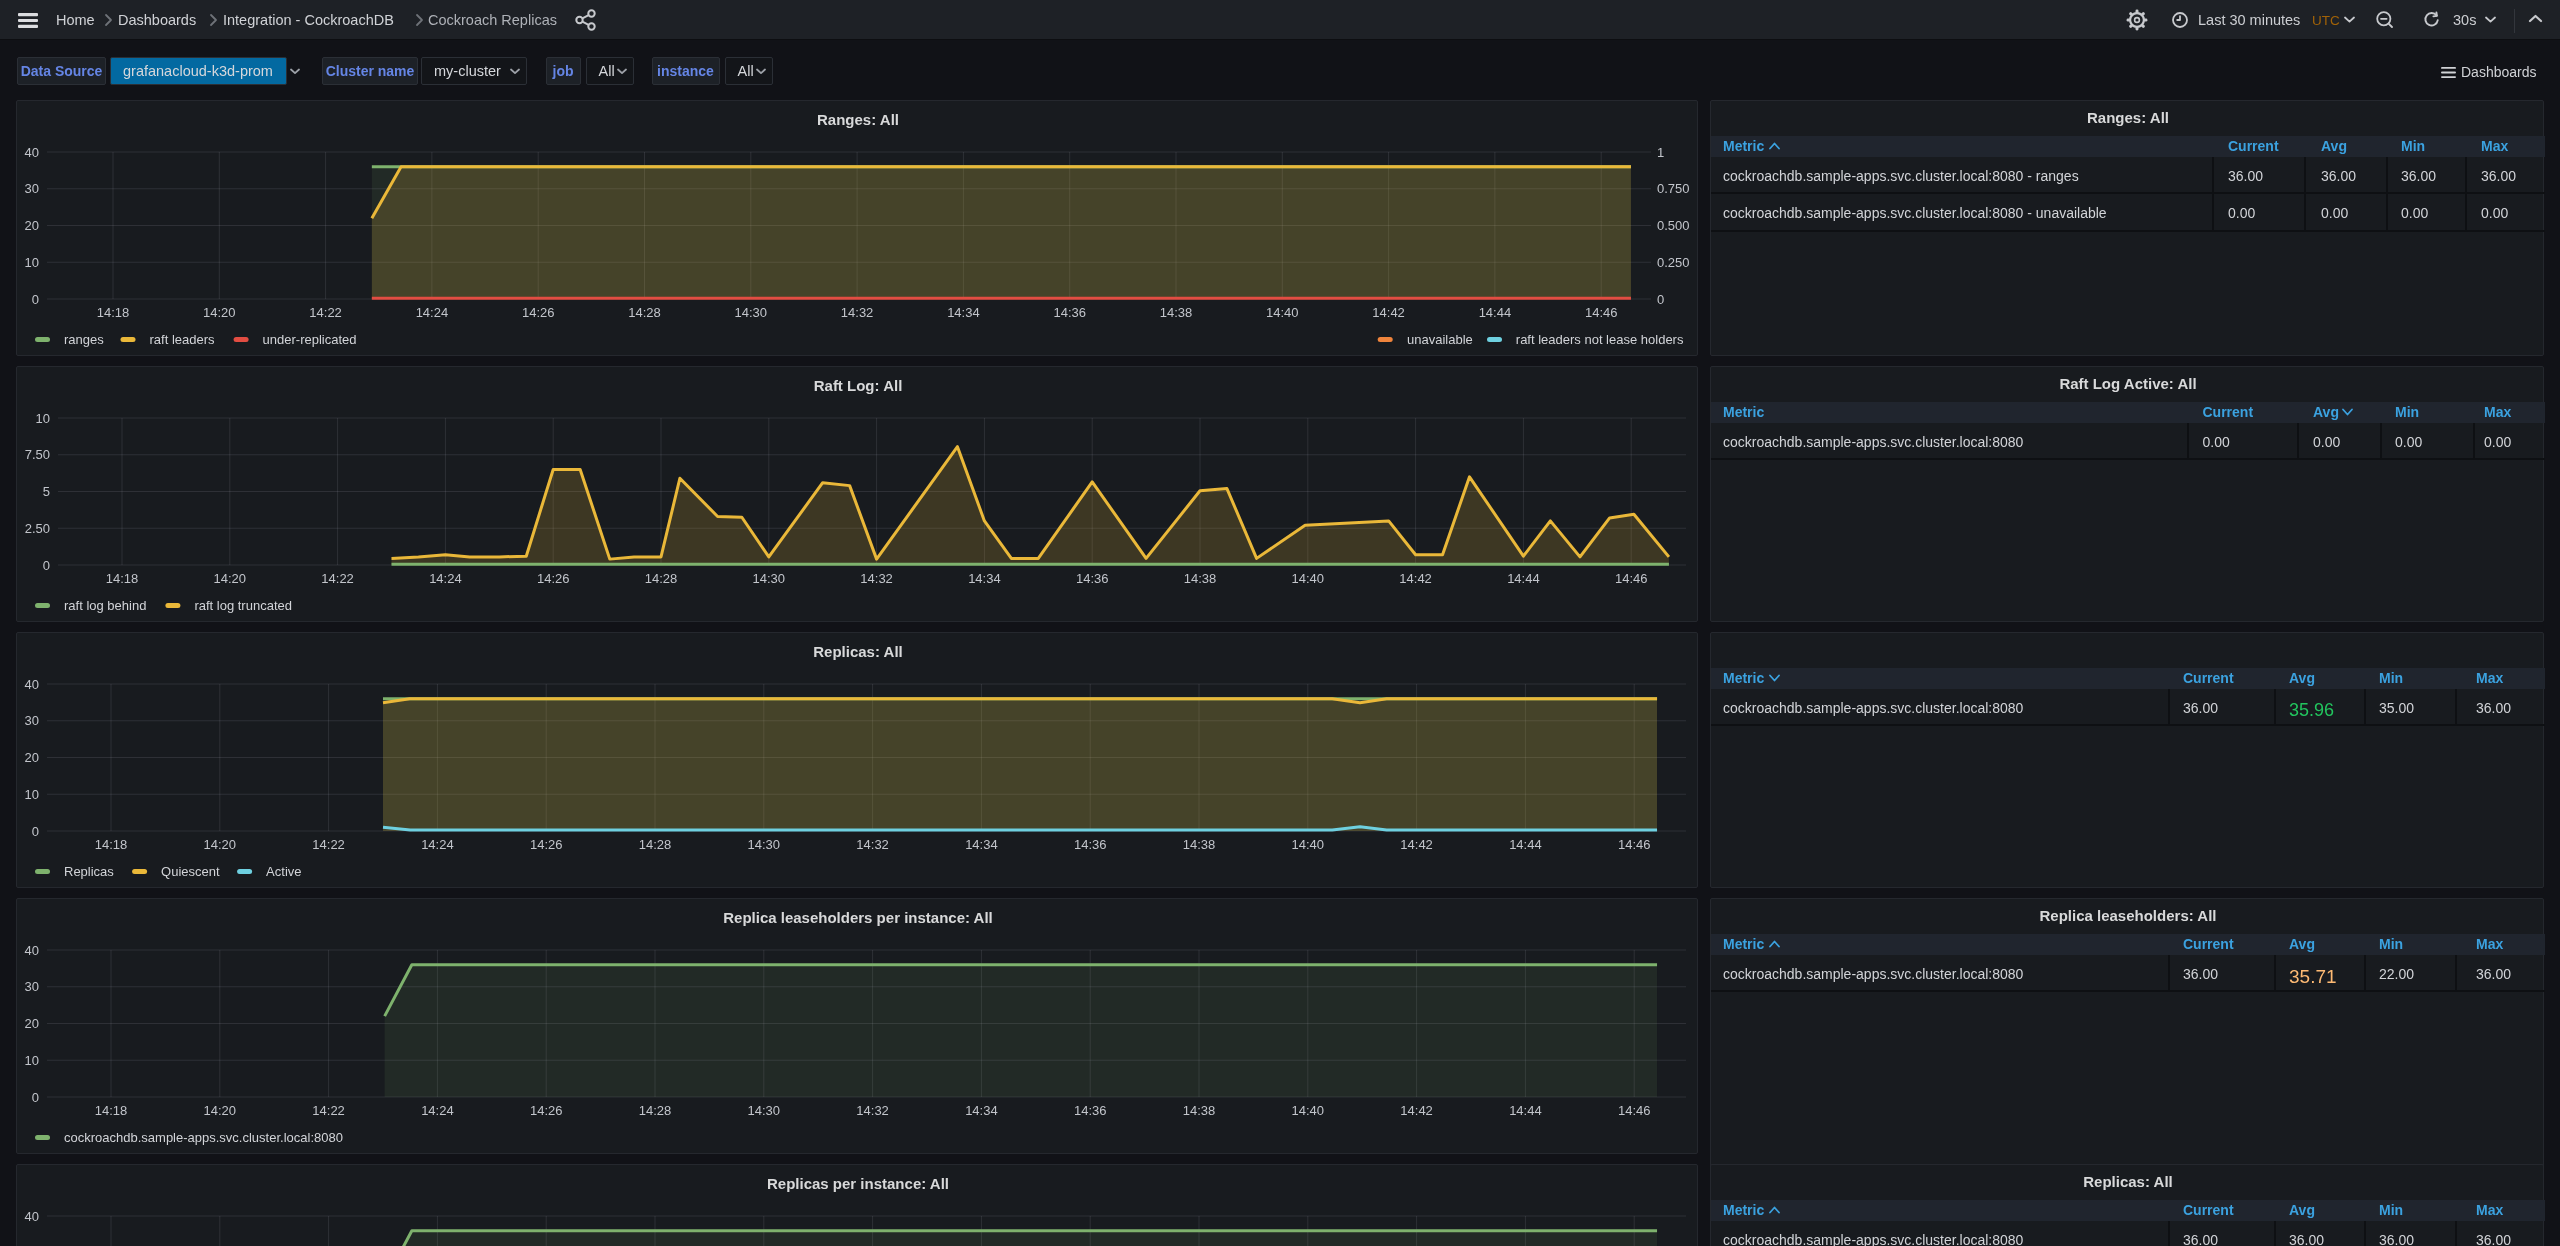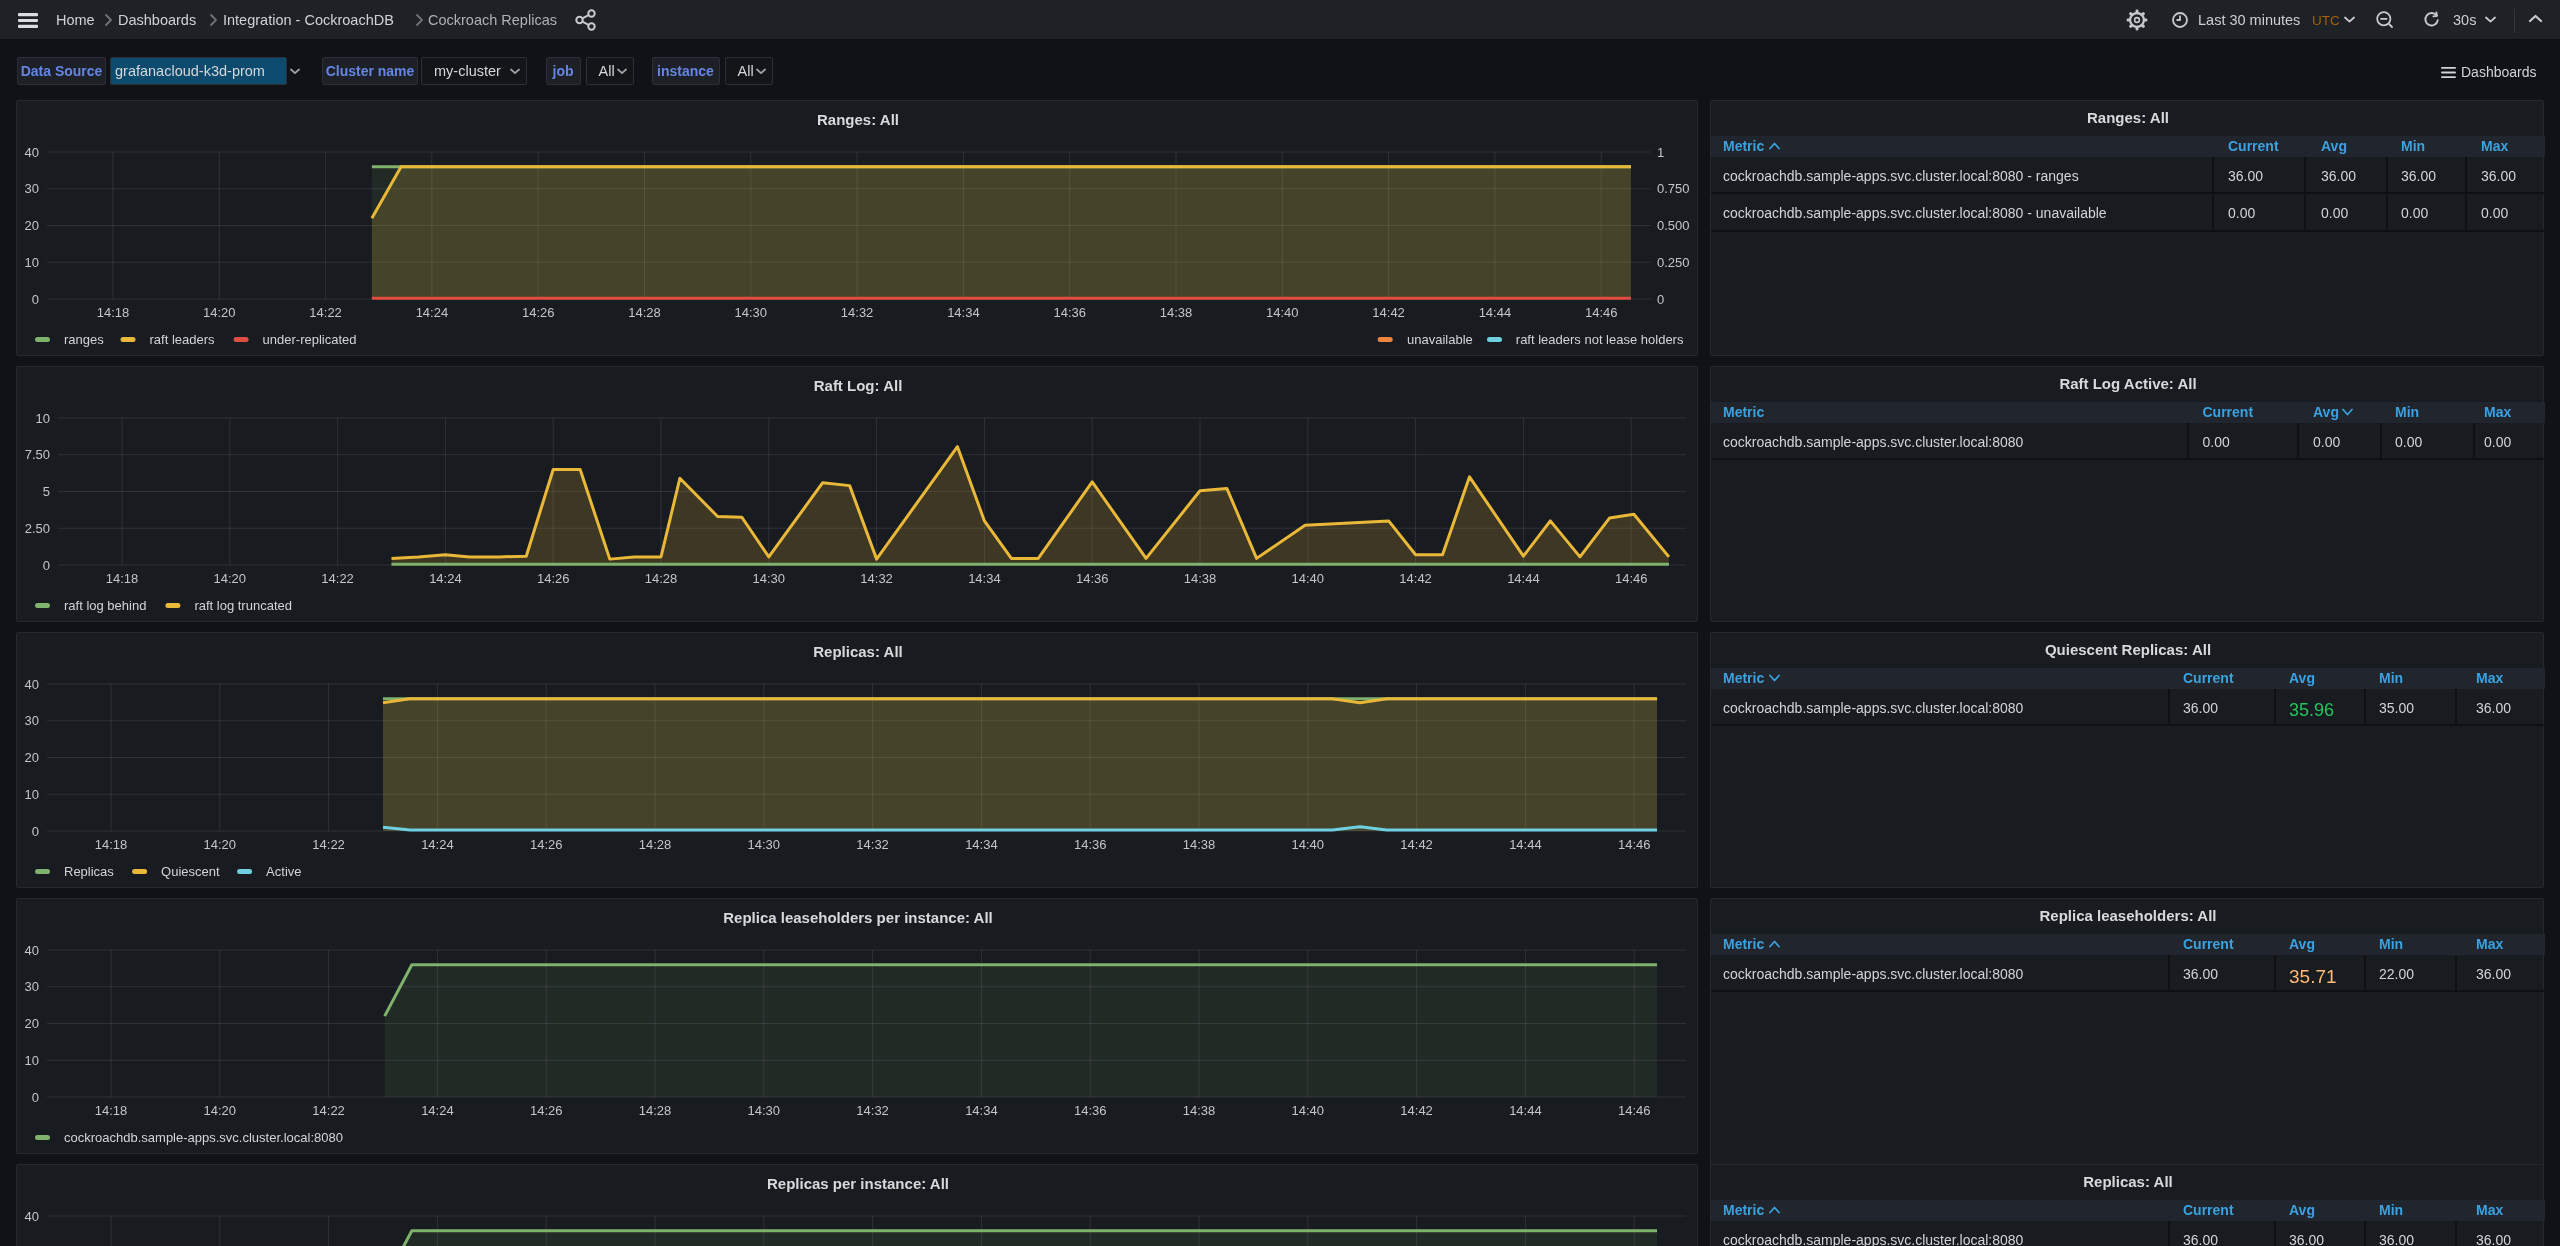--- a/index.html
+++ b/index.html
@@ -80,21 +80,21 @@
   </svg>
 <div class="abs" style="left:2453px;top:12px;font-size:14.5px;font-weight:500;color:#ccced2">30s</div>
 <svg style="position:absolute;left:2485px;top:16px" width="11" height="8" viewBox="0 0 11 8">
     <polyline points="1,1.5 5.5,5.590909090909091 10,1.5" fill="none" stroke="#c7c9cd" stroke-width="1.8" stroke-linecap="round" stroke-linejoin="round"></polyline>
   </svg>
 <div class="abs" style="left:2514px;top:9px;width:1px;height:24px;background:#33363c"></div>
 <svg style="position:absolute;left:2528px;top:14px" width="15" height="10" viewBox="0 0 15 10">
     <polyline points="2,7.0 7.5,2 13,7.0" fill="none" stroke="#c7c9cd" stroke-width="2.2" stroke-linecap="round" stroke-linejoin="round"></polyline>
   </svg>
 <div class="abs" style="left:17px;top:57px;width:89px;height:28px;background:#1d2127;border:1px solid #2b2f36;border-radius:2px;line-height:26px;text-align:center;font-size:14px;font-weight:600;color:#6585e5">Data Source</div>
-<div class="abs" style="left:110px;top:57px;width:177px;height:28px;background:#0c4a6e;border:1px solid #2b2f36;border-radius:2px;line-height:26px;padding-left:4px;font-size:14.5px;font-weight:500;color:#d5d7db">grafanacloud-k3d-prom</div>
+<div class="abs" style="left:110px;top:57px;width:177px;height:28px;background:#0369a1;border:1px solid #2b2f36;border-radius:2px;line-height:26px;padding-left:12px;font-size:14.5px;font-weight:500;color:#d5d7db">grafanacloud-k3d-prom</div>
 <svg style="position:absolute;left:290px;top:68px" width="10" height="8" viewBox="0 0 10 8">
     <polyline points="1,1.5 5.0,5.136363636363637 9,1.5" fill="none" stroke="#9da1a8" stroke-width="1.8" stroke-linecap="round" stroke-linejoin="round"></polyline>
   </svg>
 <div class="abs" style="left:322px;top:57px;width:96px;height:28px;background:#1d2127;border:1px solid #2b2f36;border-radius:2px;line-height:26px;text-align:center;font-size:14px;font-weight:600;color:#6585e5">Cluster name</div>
 <div class="abs" style="left:421px;top:57px;width:106px;height:28px;background:#131519;border:1px solid #2b2f36;border-radius:2px;line-height:26px;padding-left:12px;font-size:14.5px;font-weight:500;color:#d5d7db">my-cluster</div>
 <svg style="position:absolute;left:510px;top:68px" width="10" height="8" viewBox="0 0 10 8">
     <polyline points="1,1.5 5.0,5.136363636363637 9,1.5" fill="none" stroke="#9da1a8" stroke-width="1.8" stroke-linecap="round" stroke-linejoin="round"></polyline>
   </svg>
 <div class="abs" style="left:545.5px;top:57px;width:35px;height:28px;background:#1d2127;border:1px solid #2b2f36;border-radius:2px;line-height:26px;text-align:center;font-size:14px;font-weight:600;color:#6585e5">job</div>
 <div class="abs" style="left:585.5px;top:57px;width:48.5px;height:28px;background:#131519;border:1px solid #2b2f36;border-radius:2px;line-height:26px;padding-left:12px;font-size:14.5px;font-weight:500;color:#d5d7db">All</div>
@@ -333,21 +333,20 @@
       <polyline points="366.00,194.14 393.20,197.08 1315.28,197.08 1343.02,193.77 1369.68,197.08 1640.05,197.08" fill="none" stroke="#6ED0E0" stroke-width="3" stroke-linejoin="round" stroke-linecap="butt"></polyline>
       <rect x="18.0" y="236" width="15" height="5" rx="2.5" fill="#7EB26D"></rect>
       <text x="47.0" y="243" font-size="13" fill="#d2d4d8">Replicas</text>
       <rect x="115.1" y="236" width="15" height="5" rx="2.5" fill="#EAB839"></rect>
       <text x="144.1" y="243" font-size="13" fill="#d2d4d8">Quiescent</text>
       <rect x="220.1" y="236" width="15" height="5" rx="2.5" fill="#6ED0E0"></rect>
       <text x="249.1" y="243" font-size="13" fill="#d2d4d8">Active</text>
     </svg>
   </div>
 <div class="panel" style="left:1710px;top:632px;width:834px;height:256px">
-    <div style="position:absolute;left:0;top:8px;width:834px;text-align:center;font-size:15px;font-weight:600;color:#d8d9da">Quiescent Replicas: All</div>
     <div style="position:absolute;left:0;top:34.5px;width:834px;height:21px;background:#20252e"></div>
     <div style="position:absolute;left:12px;top:37px;font-size:14px;font-weight:600;color:#3ba2e0">Metric</div>
     <div style="position:absolute;left:472px;top:37px;font-size:14px;font-weight:600;color:#3ba2e0">Current</div>
     <div style="position:absolute;left:578px;top:37px;font-size:14px;font-weight:600;color:#3ba2e0">Avg</div>
     <div style="position:absolute;left:668px;top:37px;font-size:14px;font-weight:600;color:#3ba2e0">Min</div>
     <div style="position:absolute;left:765px;top:37px;font-size:14px;font-weight:600;color:#3ba2e0">Max</div>
     <svg style="position:absolute;left:0;top:0" width="834" height="60">
       <polyline points="59,42.5 63.5,47.5 68,42.5" fill="none" stroke="#3ba2e0" stroke-width="1.8" stroke-linecap="round" stroke-linejoin="round"></polyline>
     </svg>
     <div style="position:absolute;left:0;top:55.5px;width:834px;height:37.5px;border-bottom:2px solid #0e1013"></div>

